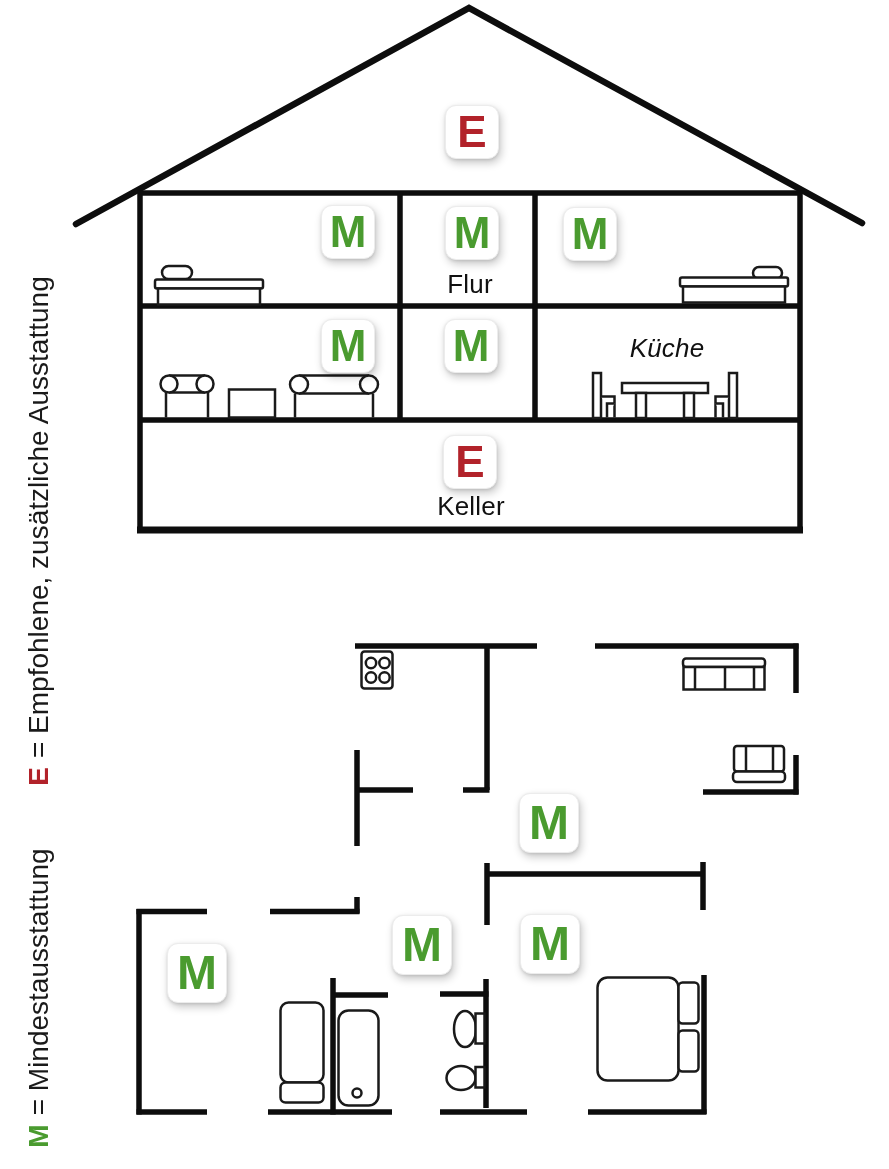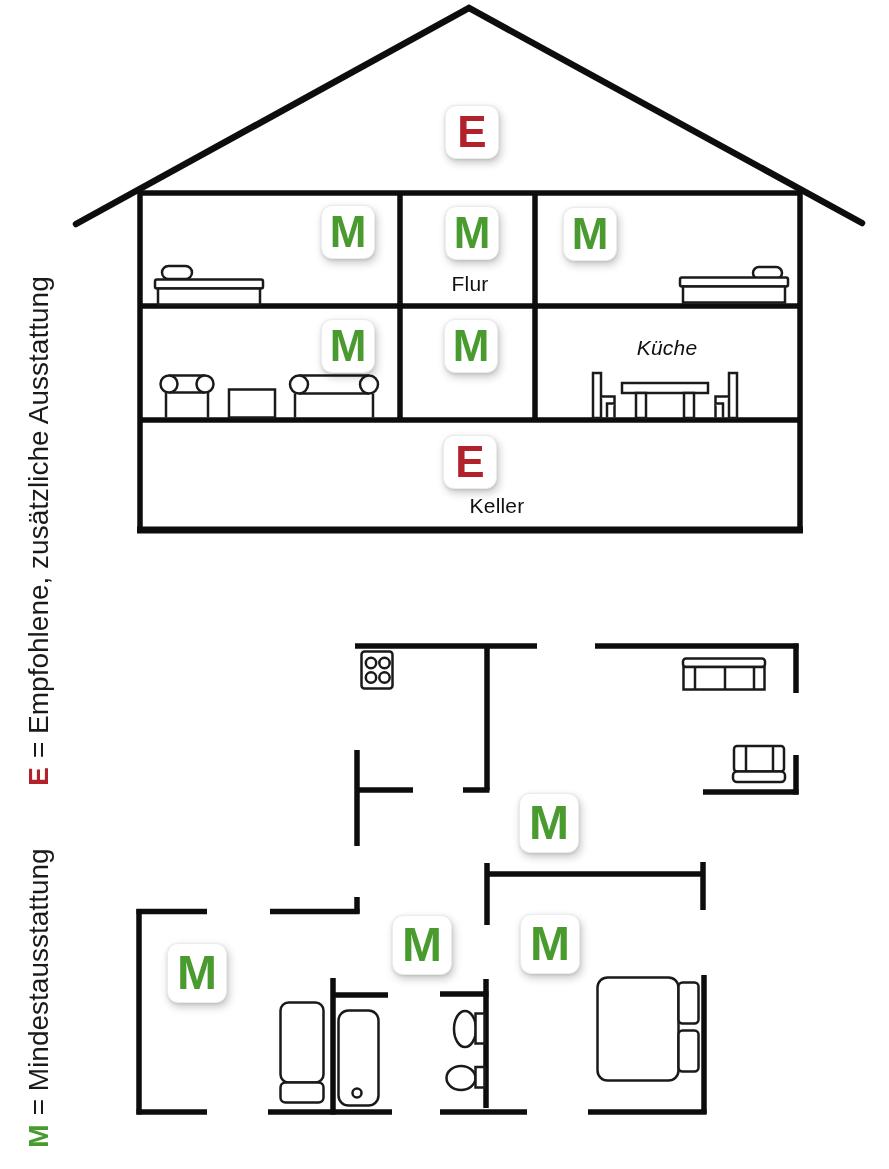--- a/index.html
+++ b/index.html
@@ -13,21 +13,21 @@
     background:#ffffff;border:1px solid #ececec;border-radius:11px;
     box-shadow:2px 4px 8px rgba(0,0,0,0.22),0 1px 3px rgba(0,0,0,0.10);
     font-weight:700;line-height:1;
   }
   .marker.sm{width:52px;height:52px;font-size:44px;}
   .marker.lg{width:58px;height:58px;font-size:48px;}
   .marker.type-m{color:#4a9b2f;}
   .marker.type-e{color:#b2222a;}
   .room-label{
     position:absolute;transform:translate(-50%,-50%);
-    font-size:21px;font-weight:500;color:#111;white-space:nowrap;letter-spacing:0.2px;
+    font-size:26px;font-weight:500;color:#111;white-space:nowrap;letter-spacing:0.2px;
   }
   .legend{
     position:absolute;transform:translate(-50%,-50%) rotate(-90deg);
     white-space:nowrap;font-size:28px;color:#1a1a1a;
   }
   .legend .sym{font-weight:700;}
   .legend .sym.e{color:#b2222a;}
   .legend .sym.m{color:#4a9b2f;}
   .legend .rest{margin-left:9px;font-weight:400;}
 </style>
@@ -198,21 +198,21 @@
   <div class="marker sm type-m" style="left:444px;top:319px;">M</div>
   <div class="marker sm type-e" style="left:443px;top:435px;">E</div>
 
   <div class="marker lg type-m" style="left:519px;top:793px;">M</div>
   <div class="marker lg type-m" style="left:167px;top:943px;">M</div>
   <div class="marker lg type-m" style="left:392px;top:915px;">M</div>
   <div class="marker lg type-m" style="left:520px;top:914px;">M</div>
 
   <div class="room-label" style="left:470px;top:284px;">Flur</div>
   <div class="room-label" style="left:667px;top:348px;font-style:italic;">Küche</div>
-  <div class="room-label" style="left:497px;top:506px;">Keller</div>
+  <div class="room-label" style="left:471px;top:506px;">Keller</div>
 
   <div class="legend" style="left:39px;top:531px;">
     <span class="sym e">E</span><span class="rest">= Empfohlene, zusätzliche Ausstattung</span>
   </div>
   <div class="legend" style="left:39px;top:998px;">
     <span class="sym m">M</span><span class="rest">= Mindestausstattung</span>
   </div>
 
 </div>
 

